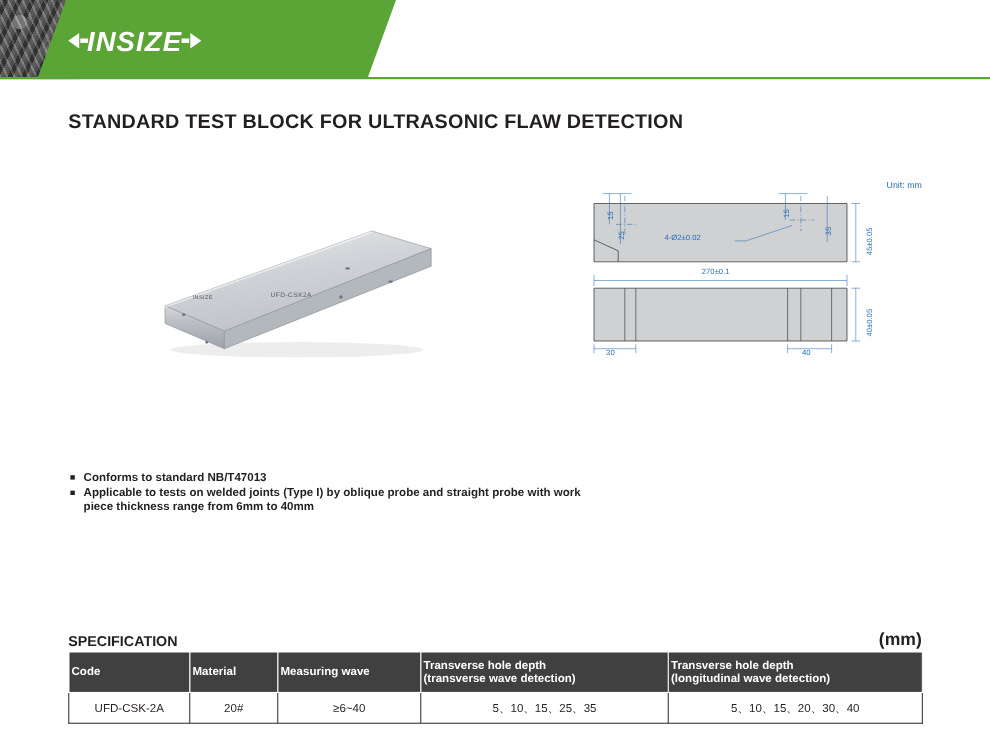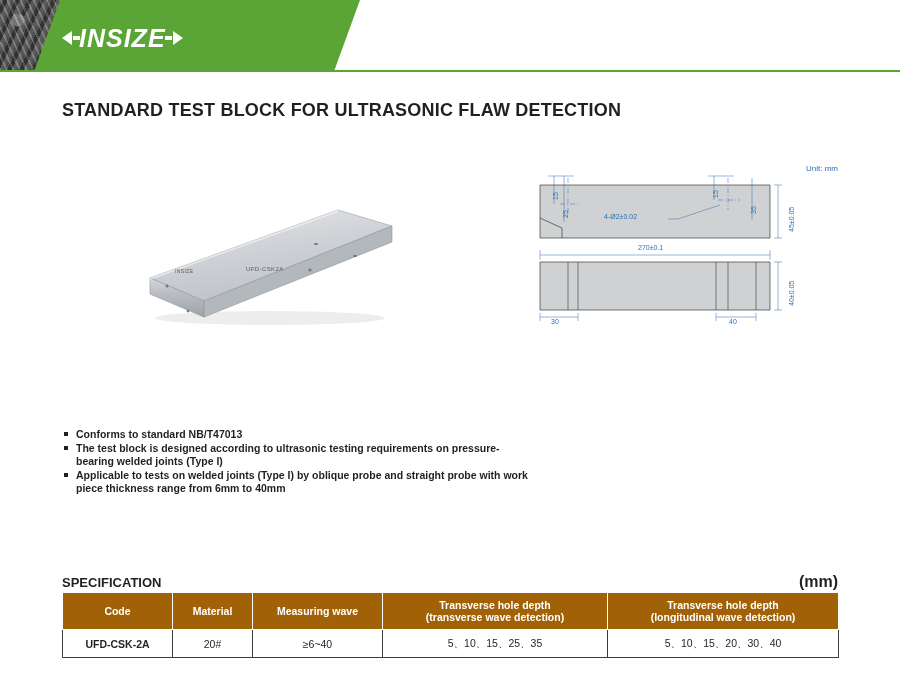--- a/index.html
+++ b/index.html
@@ -213,41 +213,41 @@
   }
   table.spec {
     position: absolute;
     left: 62px;
     top: 592px;
     width: 776px;
     border-collapse: collapse;
     table-layout: fixed;
   }
   table.spec th {
-    background: #a16207;
+    background: #404040;
     color: #ffffff;
     font-size: 10.5px;
     font-weight: bold;
-    text-align: center;
+    text-align: left;
     border: 1px solid #ffffff;
     padding: 3px 2px;
     line-height: 12px;
     height: 30px;
   }
   table.spec td {
     border: 1px solid #3c3c3c;
     border-top: none;
     text-align: center;
     font-size: 10.5px;
     padding: 4px 2px;
     height: 19px;
     color: #231f20;
   }
   table.spec td.code {
-    font-weight: bold;
+    font-weight: normal;
   }
 </style>
 </head>
 <body>
 
 <div class="header">
   <div class="header-photo"></div>
   <div class="header-green"></div>
   <div class="logo">
     <span class="arrow-left"></span><span class="bar-left"></span><span>INSIZE</span><span class="bar-right"></span><span class="arrow-right"></span>
@@ -369,24 +369,20 @@
   <div class="dim-text" style="left:118px; top:84px;">270±0.1</div>
   <div class="dim-text vert" style="left:268px; top:146px;">40±0.05</div>
   <div class="dim-text" style="left:31px; top:158px;">30</div>
   <div class="dim-text" style="left:209px; top:158px;">40</div>
 </div>
 
 <div class="features">
   <div class="feature-row">
     <span class="sq"></span>
     <span>Conforms to standard NB/T47013</span>
-  </div>
-  <div class="feature-row">
-    <span class="sq"></span>
-    <span>The test block is designed according to ultrasonic testing requirements on pressure-bearing welded joints (Type I)</span>
   </div>
   <div class="feature-row">
     <span class="sq"></span>
     <span>Applicable to tests on welded joints (Type I) by oblique probe and straight probe with work piece thickness range from 6mm to 40mm</span>
   </div>
 </div>
 
 <div class="spec-label">SPECIFICATION</div>
 <div class="unit-mm">(mm)</div>
 

